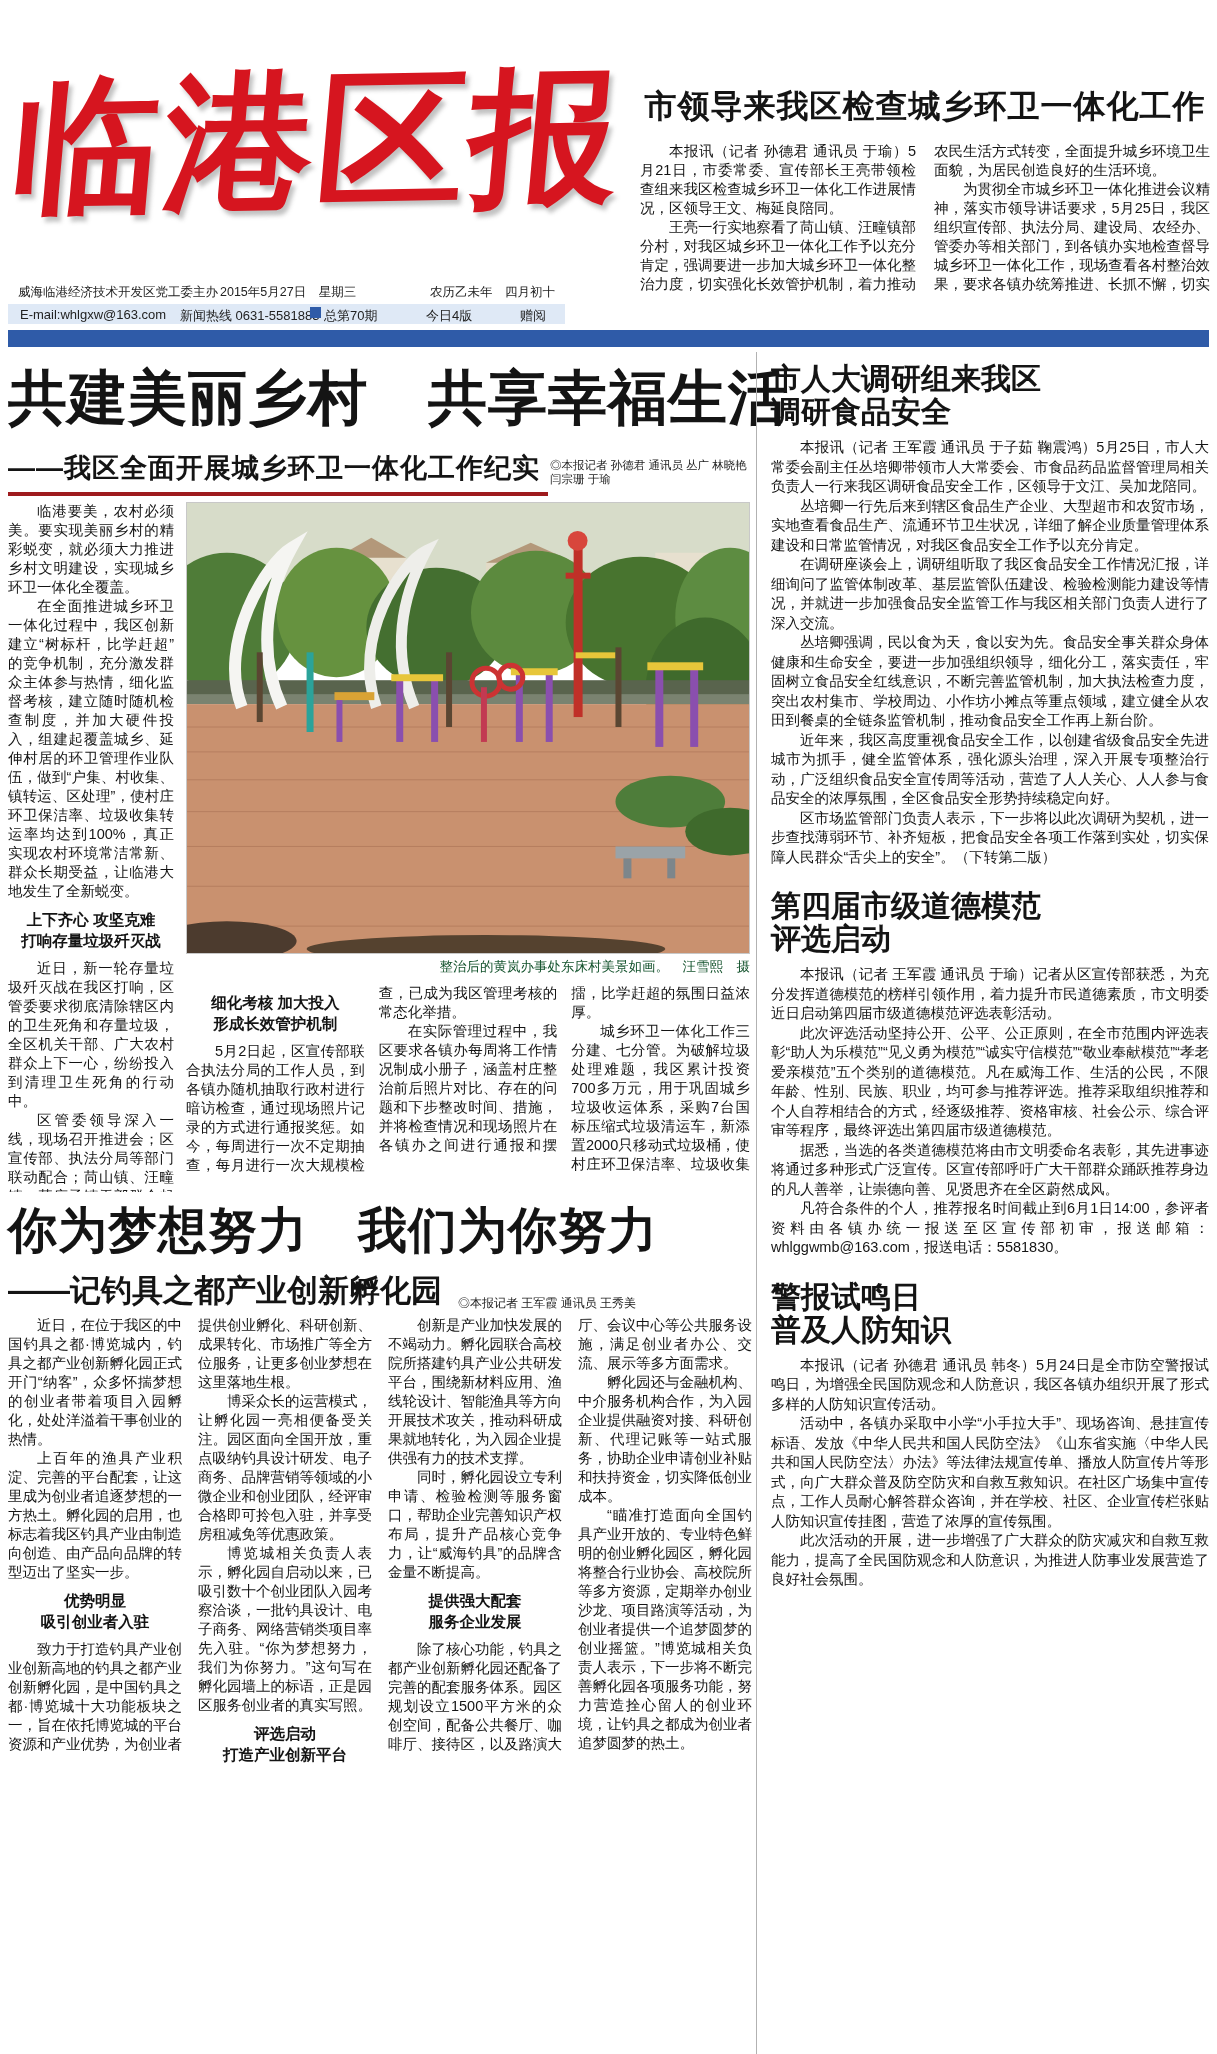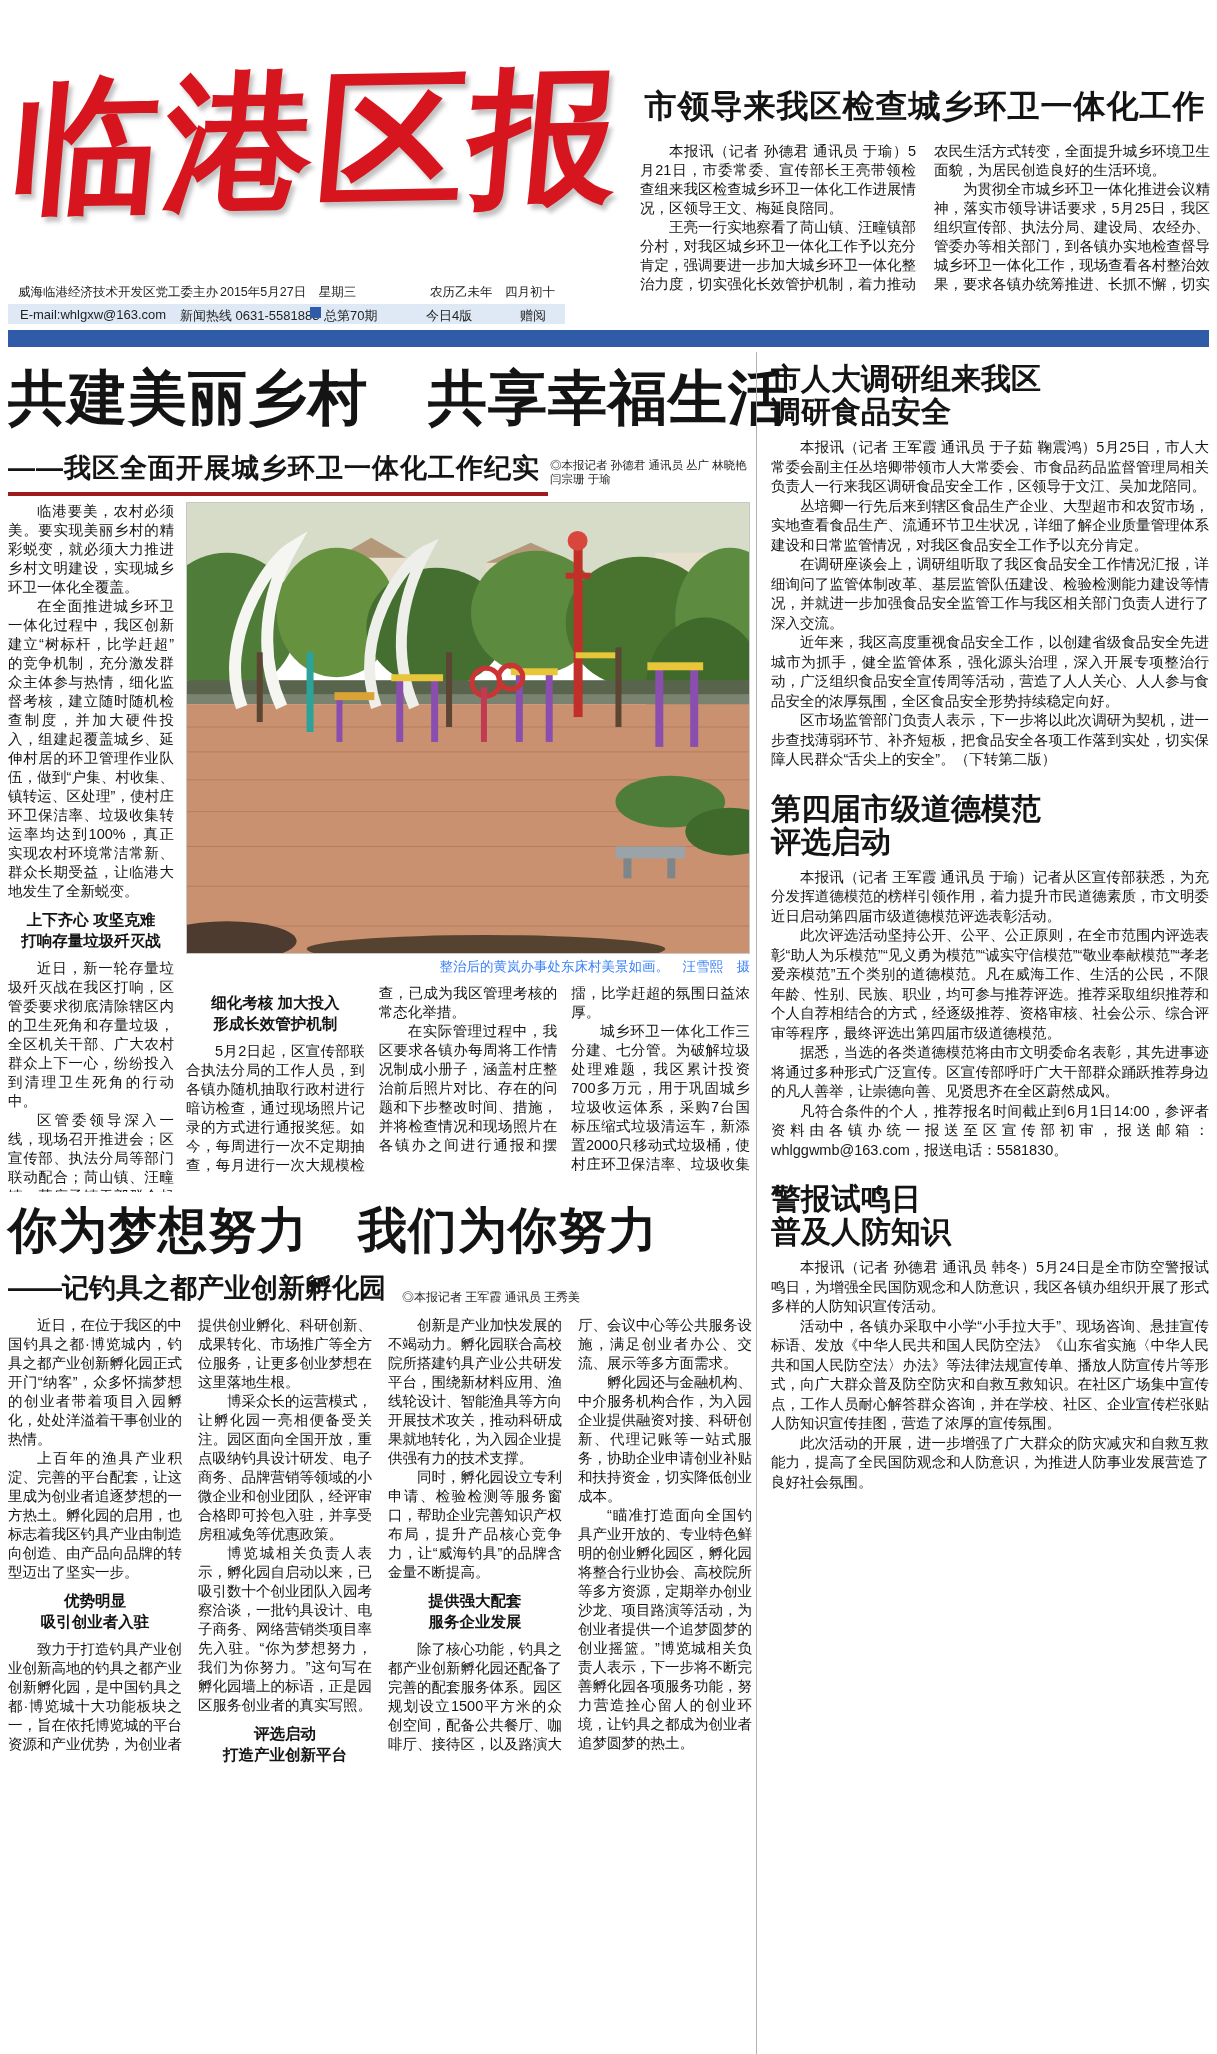--- a/index.html
+++ b/index.html
@@ -38,28 +38,28 @@
   .red-rule{position:absolute;left:8px;top:492px;width:540px;height:4px;background:#9e1b1e;}
 
   .col-text{font-size:14.5px;line-height:19px;text-align:justify;overflow:hidden;}
   .col-text p{margin:0;text-indent:2em;}
   .col-text p.sub{font-weight:bold;text-indent:0;text-align:center;white-space:pre-line;
         margin:8px 0 8px;font-size:15.5px;line-height:21px;font-family:"Liberation Sans",sans-serif;}
   .main-col1{position:absolute;left:8px;top:502px;width:166px;height:690px;}
 
   .photo{position:absolute;left:186px;top:502px;width:564px;height:452px;overflow:hidden;border:1px solid #c8c8c8;box-sizing:border-box;}
   .photo svg{display:block;width:100%;height:100%;}
-  .photo-caption{position:absolute;left:186px;top:958px;width:564px;font-size:13.5px;text-align:right;color:#3b82f6;}
+  .photo-caption{position:absolute;left:186px;top:958px;width:564px;font-size:13.5px;text-align:right;color:#14532d;}
   .below-photo{position:absolute;left:186px;top:984px;width:564px;height:206px;column-count:3;column-gap:14px;}
 
   
   .bt-headline{position:absolute;left:8px;top:1200px;width:744px;font-family:"DejaVu Serif",serif;
         font-weight:900;font-size:49px;line-height:60px;letter-spacing:1px;white-space:nowrap;}
   .bt-subrow{position:absolute;left:8px;top:1270px;width:744px;}
-  .bt-subtitle{display:inline-block;font-size:27px;font-weight:bold;}
+  .bt-subtitle{display:inline-block;font-size:31px;font-weight:bold;}
   .bt-byline{display:inline-block;vertical-align:bottom;margin-left:16px;font-size:12px;color:#222;}
   .bt-body{position:absolute;left:8px;top:1316px;width:744px;height:732px;column-count:4;column-gap:16px;}
 
   
   .sidebar{position:absolute;left:756px;top:352px;width:453px;height:1702px;
         border-left:1px solid #b2b2b2;padding:4px 0 0 14px;box-sizing:border-box;overflow:hidden;}
   .sb-article{margin-bottom:22px;}
   .sb-title{font-family:"DejaVu Serif",serif;font-weight:900;font-size:30px;line-height:33px;margin:6px 0 10px;}
   .sb-body{font-size:14.5px;line-height:19.5px;text-align:justify;}
   .sb-body p{margin:0;text-indent:2em;}
@@ -221,20 +221,21 @@
 
     <div class="sb-article">
       <div class="sb-title">
         <div>市人大调研组来我区</div>
         <div>调研食品安全</div>
       </div>
       <div class="sb-body">
           <p>本报讯（记者 王军霞 通讯员 于子茹 鞠震鸿）5月25日，市人大常委会副主任丛培卿带领市人大常委会、市食品药品监督管理局相关负责人一行来我区调研食品安全工作，区领导于文江、吴加龙陪同。</p>
           <p>丛培卿一行先后来到辖区食品生产企业、大型超市和农贸市场，实地查看食品生产、流通环节卫生状况，详细了解企业质量管理体系建设和日常监管情况，对我区食品安全工作予以充分肯定。</p>
           <p>在调研座谈会上，调研组听取了我区食品安全工作情况汇报，详细询问了监管体制改革、基层监管队伍建设、检验检测能力建设等情况，并就进一步加强食品安全监管工作与我区相关部门负责人进行了深入交流。</p>
+          <p>丛培卿强调，民以食为天，食以安为先。食品安全事关群众身体健康和生命安全，要进一步加强组织领导，细化分工，落实责任，牢固树立食品安全红线意识，不断完善监管机制，加大执法检查力度，突出农村集市、学校周边、小作坊小摊点等重点领域，建立健全从农田到餐桌的全链条监管机制，推动食品安全工作再上新台阶。</p>
           <p>近年来，我区高度重视食品安全工作，以创建省级食品安全先进城市为抓手，健全监管体系，强化源头治理，深入开展专项整治行动，广泛组织食品安全宣传周等活动，营造了人人关心、人人参与食品安全的浓厚氛围，全区食品安全形势持续稳定向好。</p>
           <p>区市场监管部门负责人表示，下一步将以此次调研为契机，进一步查找薄弱环节、补齐短板，把食品安全各项工作落到实处，切实保障人民群众“舌尖上的安全”。（下转第二版）</p>
         </div>
     </div>
 
     <div class="sb-article">
       <div class="sb-title">
         <div>第四届市级道德模范</div>
         <div>评选启动</div>
       </div>

